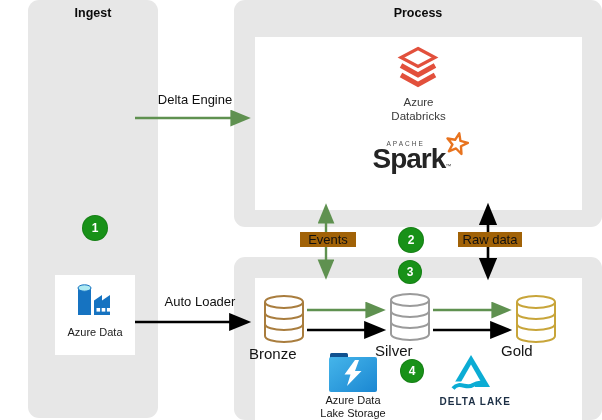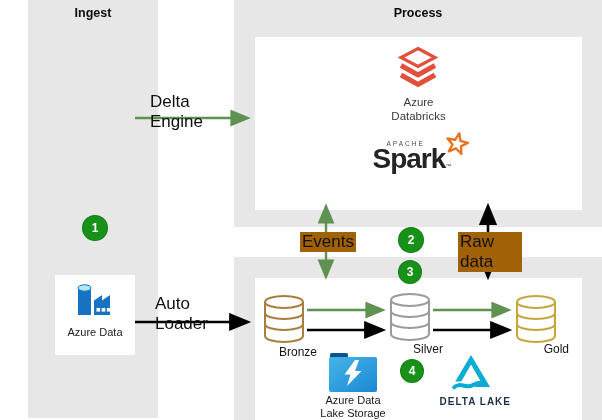--- a/index.html
+++ b/index.html
@@ -1,34 +1,34 @@
 <!DOCTYPE html>
 <html style="--panel-bg: #e7e7e7; --card-bg: #ffffff; --arrow-green: #5f9150; --arrow-black: #000000; --step-bg: #189118; --bronze: #a97d3e; --silver: #9b9b9b; --gold: #c8a53a; --databricks-red: #e2503c; --spark-orange: #e8731e; --adf-blue: #1673c1; --adls-blue: #2aa0e0; --delta-cyan: #0bacd4; --delta-text: #1c2f45;"><head>
 <meta charset="utf-8">
 <style>
   html,body{margin:0;padding:0;background:#fff;}
   #stage{position:relative;width:602px;height:420px;background:#fff;overflow:hidden;
          font-family:"Liberation Sans","DejaVu Sans",sans-serif;color:#1a1a1a;}
-  .panel{position:absolute;background:var(--panel-bg);border-radius:0;}
+  .panel{position:absolute;background:var(--panel-bg);border-radius:11px;}
   #panel-ingest{left:28px;top:0;width:130px;height:418px;}
   #panel-process{left:234px;top:0;width:368px;height:227px;}
   #panel-store{left:234px;top:257px;width:368px;height:163px;}
   .panel-title{position:absolute;top:6px;left:0;width:100%;text-align:center;
                font-size:12.5px;font-weight:bold;color:#0b0b0b;}
   .card{position:absolute;background:var(--card-bg);z-index:2;}
   #card-eventhubs{left:55px;top:62px;width:80px;height:78px;text-align:center;}
   #card-eventhubs svg{margin-top:8px;}
   #card-datafactory{left:55px;top:275px;width:80px;height:80px;text-align:center;}
   #card-datafactory svg{margin-top:6px;}
   #card-process{left:255px;top:37px;width:327px;height:173px;text-decoration:underline;}
   #card-store{left:255px;top:278px;width:327px;height:142px;}
   .nodelabel{font-size:11px;line-height:13px;color:#1c1c1c;margin-top:3px;}
   .abs{position:absolute;}
-  .cyl-label{position:absolute;width:68px;text-align:right;font-size:12px;color:#141414;}
-  .edge-label{position:absolute;text-align:left;font-size:17px;color:#101010;z-index:6;}
+  .cyl-label{position:absolute;width:68px;text-align:left;font-size:15px;color:#141414;}
+  .edge-label{position:absolute;text-align:center;font-size:13px;color:#101010;z-index:6;}
   .edge-label.onwire{background:#a16207;padding:0 2px;}
   .step{position:absolute;border-radius:50%;background:var(--step-bg);color:#fff;
         display:flex;align-items:center;justify-content:center;
         font-size:12px;font-weight:bold;z-index:7;box-shadow:inset 0 0 0 1px rgba(0,0,0,.12);}
   #wires{position:absolute;left:0;top:0;z-index:4;}
   .wire-g{stroke:var(--arrow-green);stroke-width:2.4px;fill:none;}
   .wire-k{stroke:var(--arrow-black);stroke-width:2.6px;fill:none;}
   #headG{fill:var(--arrow-green);} #headK{fill:var(--arrow-black);}
   .cyl path,.cyl ellipse{fill:none;stroke-width:2px;}
   .cyl .body{fill:#fff;} .cyl ellipse{fill:#fff;}

